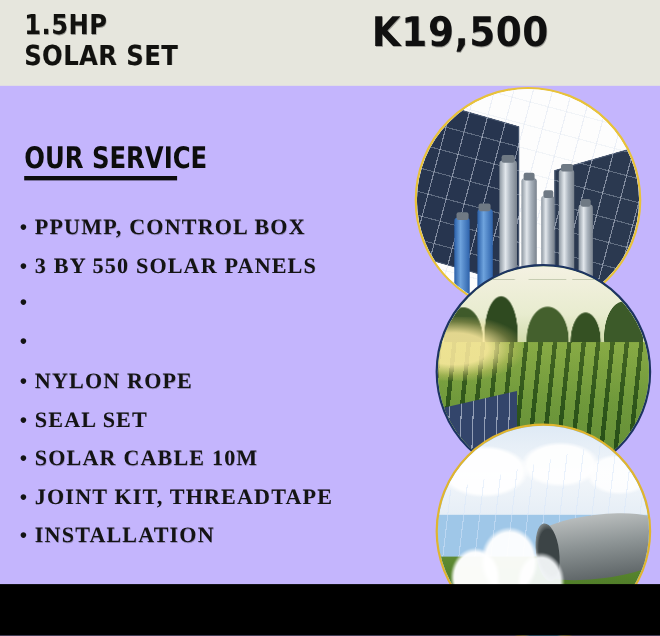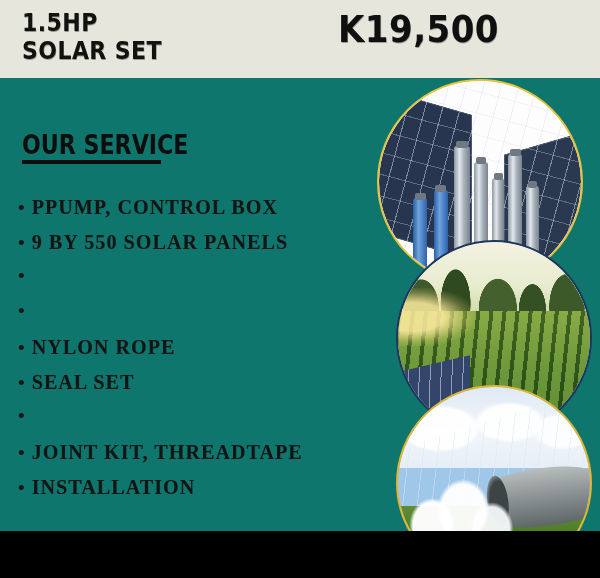--- a/index.html
+++ b/index.html
@@ -9,21 +9,21 @@
   }
   body {
     font-family: "Liberation Sans", sans-serif;
   }
 
   .flyer {
     position: relative;
     width: 600px;
     height: 578px;
     overflow: hidden;
-    background: #0f766e;
+    background: #c4b5fd;
   }
 
   
   .header-band {
     position: absolute;
     left: 0;
     top: 0;
     width: 600px;
     height: 78px;
     background: #e6e6dd;
@@ -365,38 +365,39 @@
     <div class="service-underline"></div>
   </div>
 
   <ul class="bullet-list">
     <li class="bullet-item">
       <span class="bullet-dot">•</span>
       <span class="bullet-text">PPUMP, CONTROL BOX</span>
     </li>
     <li class="bullet-item">
       <span class="bullet-dot">•</span>
-      <span class="bullet-text">9 BY 550  SOLAR PANELS</span>
+      <span class="bullet-text">3 BY 550  SOLAR PANELS</span>
     </li>
     <li class="bullet-item">
       <span class="bullet-dot">•</span>
     </li>
     <li class="bullet-item">
       <span class="bullet-dot">•</span>
     </li>
     <li class="bullet-item">
       <span class="bullet-dot">•</span>
       <span class="bullet-text">NYLON ROPE</span>
     </li>
     <li class="bullet-item">
       <span class="bullet-dot">•</span>
       <span class="bullet-text">SEAL SET</span>
     </li>
     <li class="bullet-item">
       <span class="bullet-dot">•</span>
+      <span class="bullet-text">SOLAR CABLE 10M</span>
     </li>
     <li class="bullet-item">
       <span class="bullet-dot">•</span>
       <span class="bullet-text">JOINT KIT, THREADTAPE</span>
     </li>
     <li class="bullet-item">
       <span class="bullet-dot">•</span>
       <span class="bullet-text">INSTALLATION</span>
     </li>
   </ul>

